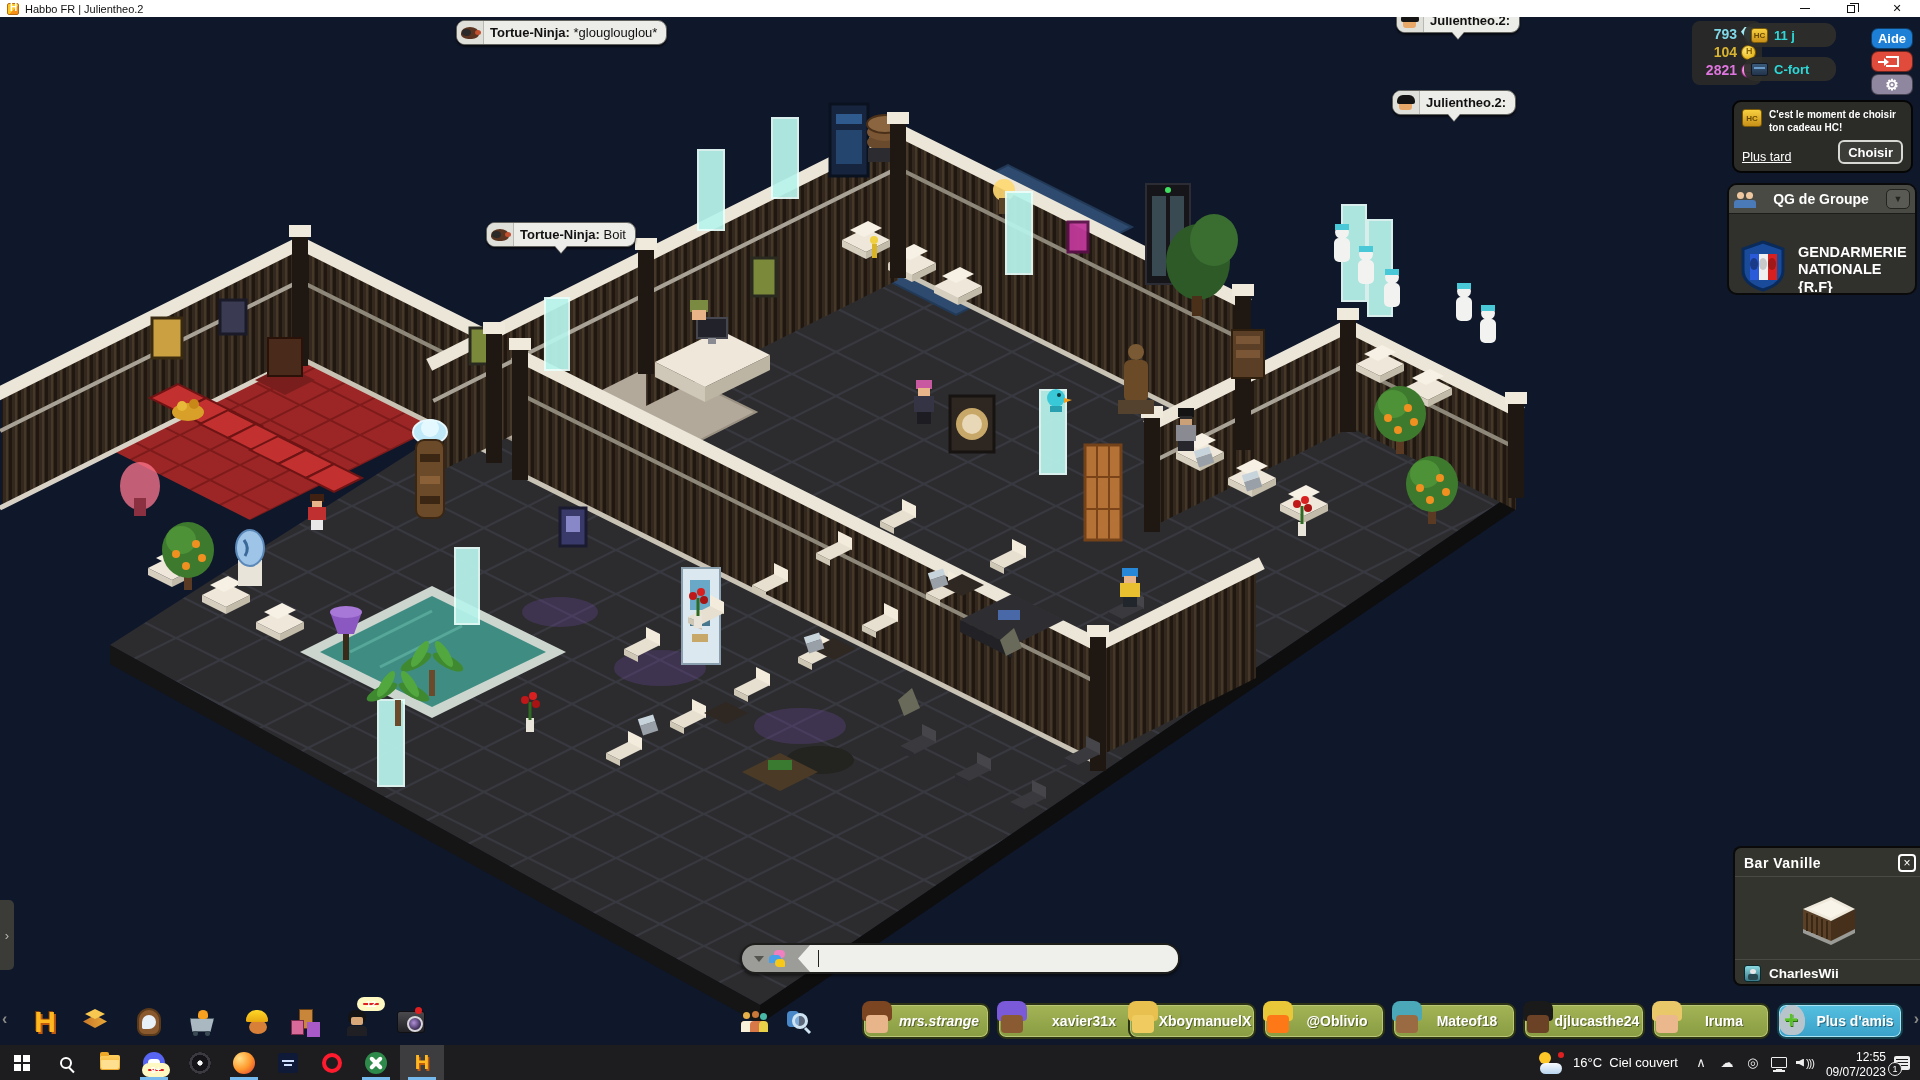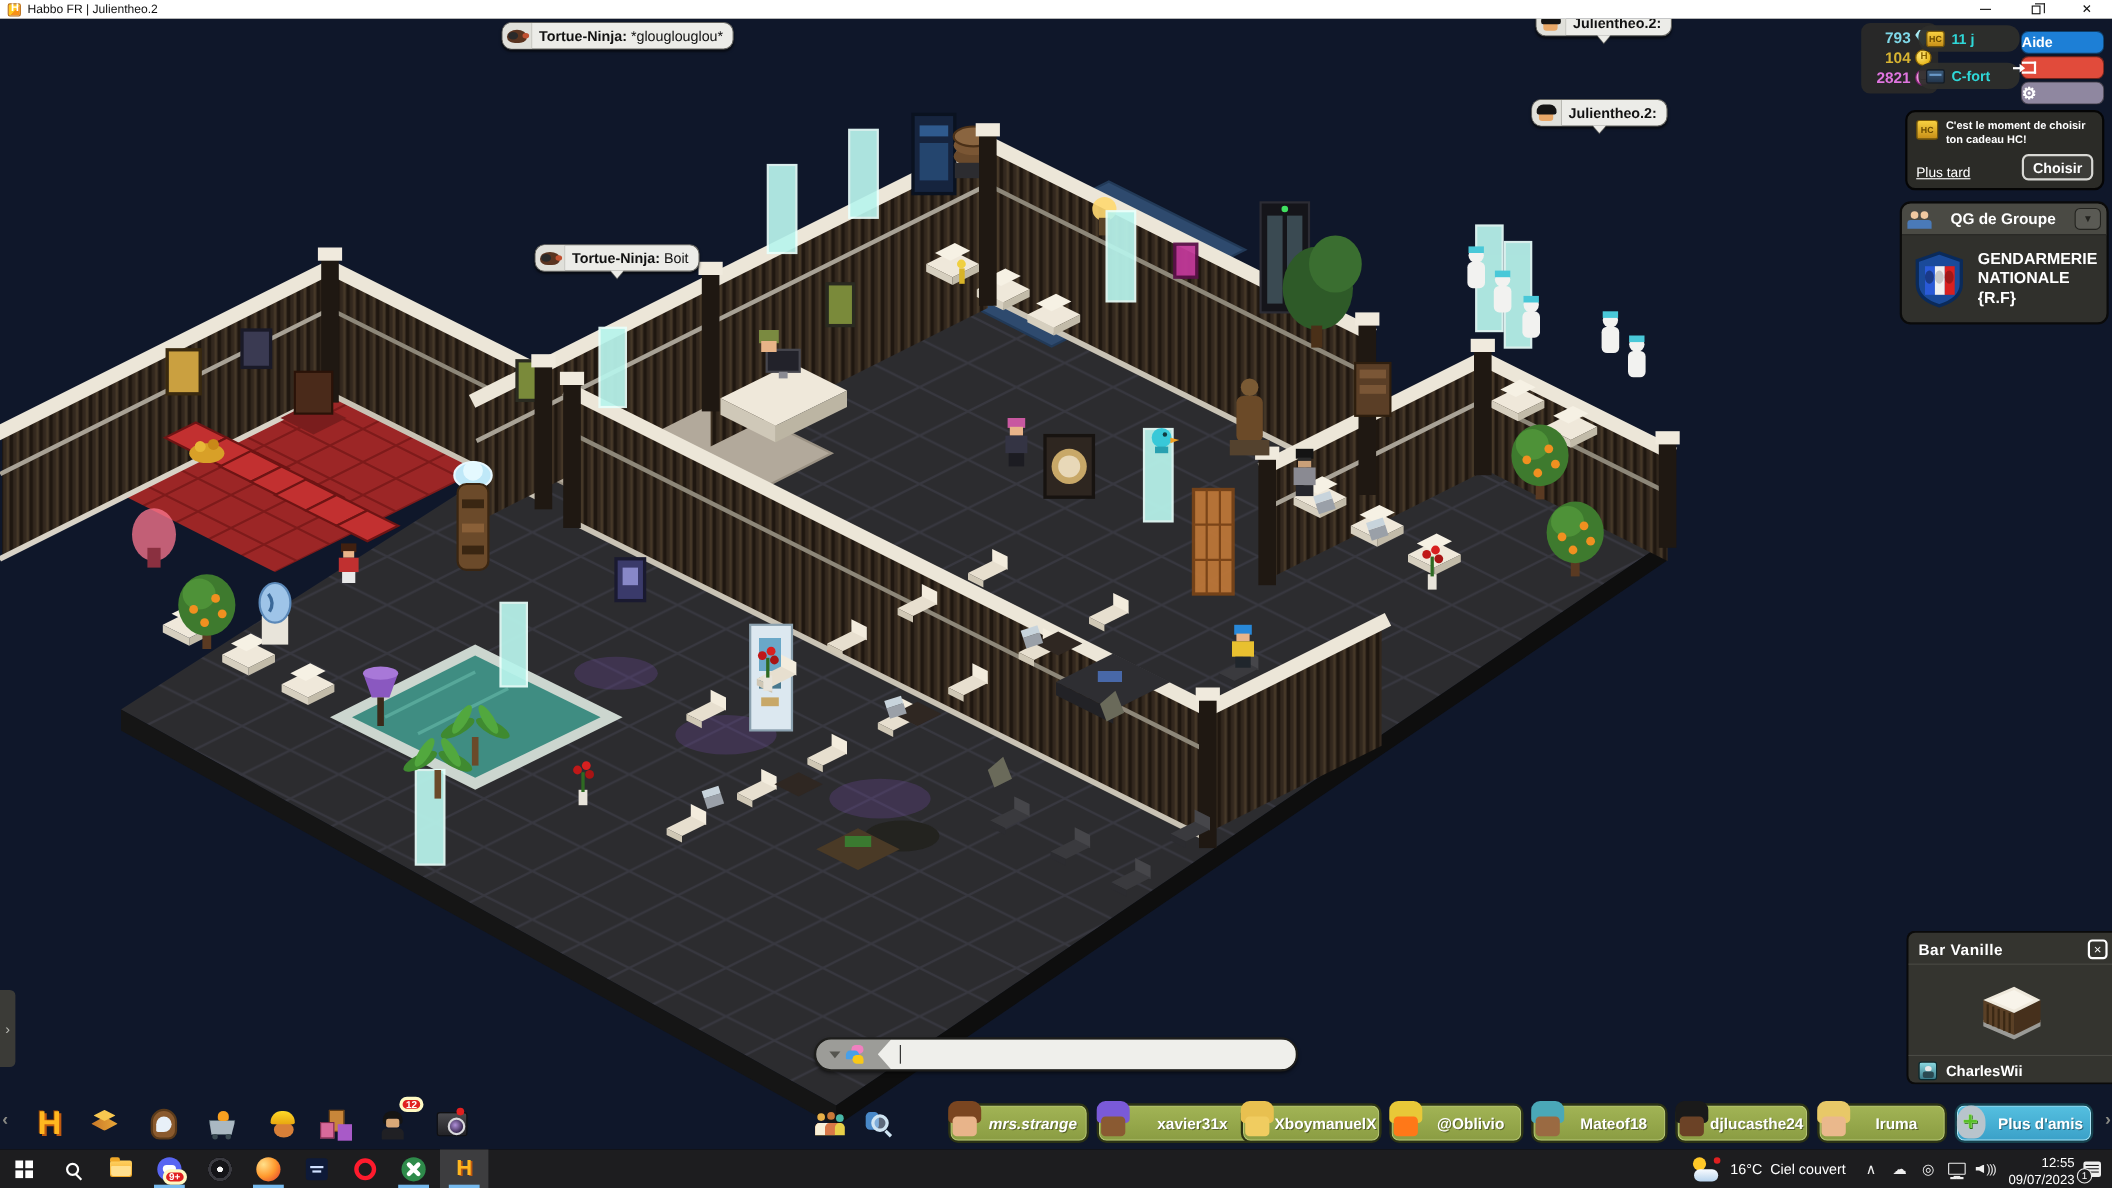--- a/index.html
+++ b/index.html
@@ -51,21 +51,21 @@
   .ico-coin{background:radial-gradient(circle at 35% 35%,#ffe87a,#e8b81e 70%,#b8860e);border-radius:50%;border:1px solid #8a6400;position:relative;}
   .ico-coin:after{content:"H";position:absolute;left:4px;top:0px;font-size:9px;font-weight:900;color:#8a6400;}
   .ico-duck{background:radial-gradient(circle at 35% 35%,#ffb8ec,#e060c8 70%,#a8309a);border-radius:50%;border:1px solid #7a2070;position:relative;}
   .ico-duck:after{content:"";position:absolute;left:3px;top:4px;width:7px;height:4px;border-bottom:1.5px solid #5a1050;border-radius:50%;}
   .hud-btn{position:absolute;left:52px;width:92px;height:24px;background:rgba(46,46,43,.95);border-radius:11px;
     display:flex;align-items:center;gap:6px;padding-left:7px;color:#2fd8d8;font-weight:700;font-size:13px;cursor:pointer;}
   .hc-badge{width:17px;height:15px;background:linear-gradient(#f8d040,#c89018);border:1px solid #7a5a08;border-radius:3px;
     color:#6a4a00;font-size:8px;font-weight:900;display:flex;align-items:center;justify-content:center;}
   .cf-ico{width:17px;height:13px;background:linear-gradient(#3a5a7a,#22344a);border:1px solid #101a26;border-radius:2px;position:relative;}
   .cf-ico:before{content:"";position:absolute;left:2px;top:3px;right:2px;height:2px;background:#6a9ac8;}
-  .side-btn{position:absolute;right:7px;width:76px;height:21px;border-radius:7px;display:flex;align-items:center;justify-content:flex-start;
+  .side-btn{position:absolute;right:7px;width:42px;height:21px;border-radius:7px;display:flex;align-items:center;justify-content:center;
     color:#fff;font-weight:700;font-size:13px;cursor:pointer;border:1px solid rgba(0,0,0,.5);}
   .b-aide{top:9px;background:#1d7fd6;}
   .b-exit{top:32px;background:#e14b3b;font-size:12px;}
   .exit-g{width:13px;height:11px;border:2px solid #fff;border-left:none;position:relative;}
   .exit-g:before{content:"";position:absolute;left:-8px;top:2.5px;width:9px;height:2px;background:#fff;}
   .exit-g:after{content:"";position:absolute;left:-2px;top:-0.5px;border-left:5px solid #fff;border-top:4px solid transparent;border-bottom:4px solid transparent;}
   .b-gear{top:55px;background:#8f87a0;font-size:15px;}
 
   
   .notif{position:absolute;right:7px;top:83px;width:181px;height:73px;background:#2b2b27;border:2px solid #050505;
@@ -79,21 +79,21 @@
 
   
   .gpanel{position:absolute;right:3px;top:166px;width:190px;height:112px;background:#30302c;border:2px solid #0a0a0a;
     border-radius:10px;z-index:40;overflow:hidden;}
   .gpanel .hd{height:29px;background:#4a4a44;display:flex;align-items:center;padding:0 5px;border-bottom:1px solid #1c1c1a;}
   .gpanel .hd .ttl{flex:1;text-align:center;color:#fff;font-weight:700;font-size:14px;}
   .gp-ico{width:22px;height:18px;position:relative;}
   .gp-ico:before{content:"";position:absolute;left:3px;top:2px;width:7px;height:7px;background:#f0c8a0;border-radius:50%;box-shadow:9px 0 0 #f0c8a0;}
   .gp-ico:after{content:"";position:absolute;left:0;bottom:0;width:22px;height:8px;background:#4a7ab8;border-radius:3px 3px 0 0;}
   .gp-dd{width:24px;height:20px;background:#5a5a54;border:1px solid #23231f;border-radius:5px;display:flex;align-items:center;justify-content:center;color:#23231f;font-size:9px;cursor:pointer;}
-  .gpanel .bd{display:flex;gap:9px;padding:10px 8px;align-items:flex-end;}
+  .gpanel .bd{display:flex;gap:9px;padding:26px 8px;}
   .gbadge{width:52px;height:52px;flex:0 0 52px;}
   .gname{color:#fff;font-weight:700;font-size:14.5px;line-height:1.2;padding-top:4px;}
 
   
   .fpanel{position:absolute;left:1733px;top:829px;width:190px;height:140px;background:#34342f;border:2px solid #0a0a0a;
     border-radius:8px 0 0 8px;border-right:none;z-index:40;color:#fff;}
   .fpanel .hd{display:flex;align-items:center;justify-content:space-between;padding:6px 7px 4px 9px;}
   .fpanel .hd .ttl{font-weight:700;font-size:14px;letter-spacing:.5px;}
   .fclose{width:18px;height:18px;border:2px solid #fff;border-radius:4px;display:flex;align-items:center;justify-content:center;
     font-size:12px;line-height:1;cursor:pointer;}
@@ -143,21 +143,21 @@
   .helmet{width:26px;height:24px;position:relative;}
   .helmet:before{content:"";position:absolute;left:5px;bottom:0;width:18px;height:14px;background:#d88038;border-radius:50%;}
   .helmet:after{content:"";position:absolute;left:2px;top:0;width:22px;height:12px;background:linear-gradient(#ffd828,#e8a810);border-radius:11px 11px 2px 2px;}
   .inv{width:28px;height:26px;position:relative;}
   .inv:before{content:"";position:absolute;left:8px;top:0;width:12px;height:18px;background:#c8863a;border:1px solid #6a4012;}
   .inv:after{content:"";position:absolute;left:0;bottom:0;width:11px;height:13px;background:#d86a9a;border:1px solid #7a2a4a;box-shadow:16px 2px 0 #a85ac8;}
   .msgr{width:26px;height:28px;position:relative;}
   .msgr:before{content:"";position:absolute;left:4px;top:2px;width:18px;height:12px;background:#141414;border-radius:8px 8px 3px 3px;}
   .msgr:after{content:"";position:absolute;left:7px;top:9px;width:12px;height:8px;background:#d8a878;border-radius:2px;}
   .msgr i{position:absolute;left:3px;bottom:0;width:20px;height:10px;background:#202024;border-radius:4px 4px 0 0;}
-  .badge{position:absolute;top:-4px;right:-7px;min-width:20px;height:14px;background:#e02020;border:3px solid #fef9c3;
+  .badge{position:absolute;top:-4px;right:-7px;min-width:20px;height:14px;background:#e02020;border:6px solid #fef9c3;
     border-radius:7px;color:#fff;font-size:9px;font-weight:700;display:flex;align-items:center;justify-content:center;padding:0 3px;z-index:2;}
   .cam{width:28px;height:22px;background:linear-gradient(#4a4a4e,#222226);border-radius:3px;position:relative;border:1px solid #101012;}
   .cam:before{content:"";position:absolute;left:9px;top:4px;width:12px;height:12px;background:radial-gradient(circle at 40% 40%,#b090d8,#3a2a52 70%);border-radius:50%;border:2px solid #d8d8dc;}
   .cam:after{content:"";position:absolute;right:2px;top:-5px;width:7px;height:7px;background:#e02020;border-radius:50%;}
   .users3{width:28px;height:24px;position:relative;}
   .users3:before{content:"";position:absolute;left:2px;top:2px;width:7px;height:7px;border-radius:50%;background:#e8b048;box-shadow:9px -1px 0 #c87838,17px 1px 0 #48b8a8;}
   .users3:after{content:"";position:absolute;left:0;bottom:2px;width:27px;height:11px;background:#e8d048;border-radius:4px 4px 0 0;box-shadow:inset 9px 0 0 #f8f0d8, inset 18px 0 0 #d87848;}
   .srch{width:26px;height:26px;position:relative;}
   .srch:before{content:"";position:absolute;left:2px;top:2px;width:12px;height:16px;background:#4888c8;border-radius:4px;}
   .srch:after{content:"";position:absolute;right:3px;top:4px;width:10px;height:10px;border:3px solid #cfe4f2;border-radius:50%;background:rgba(210,230,245,.4);}

